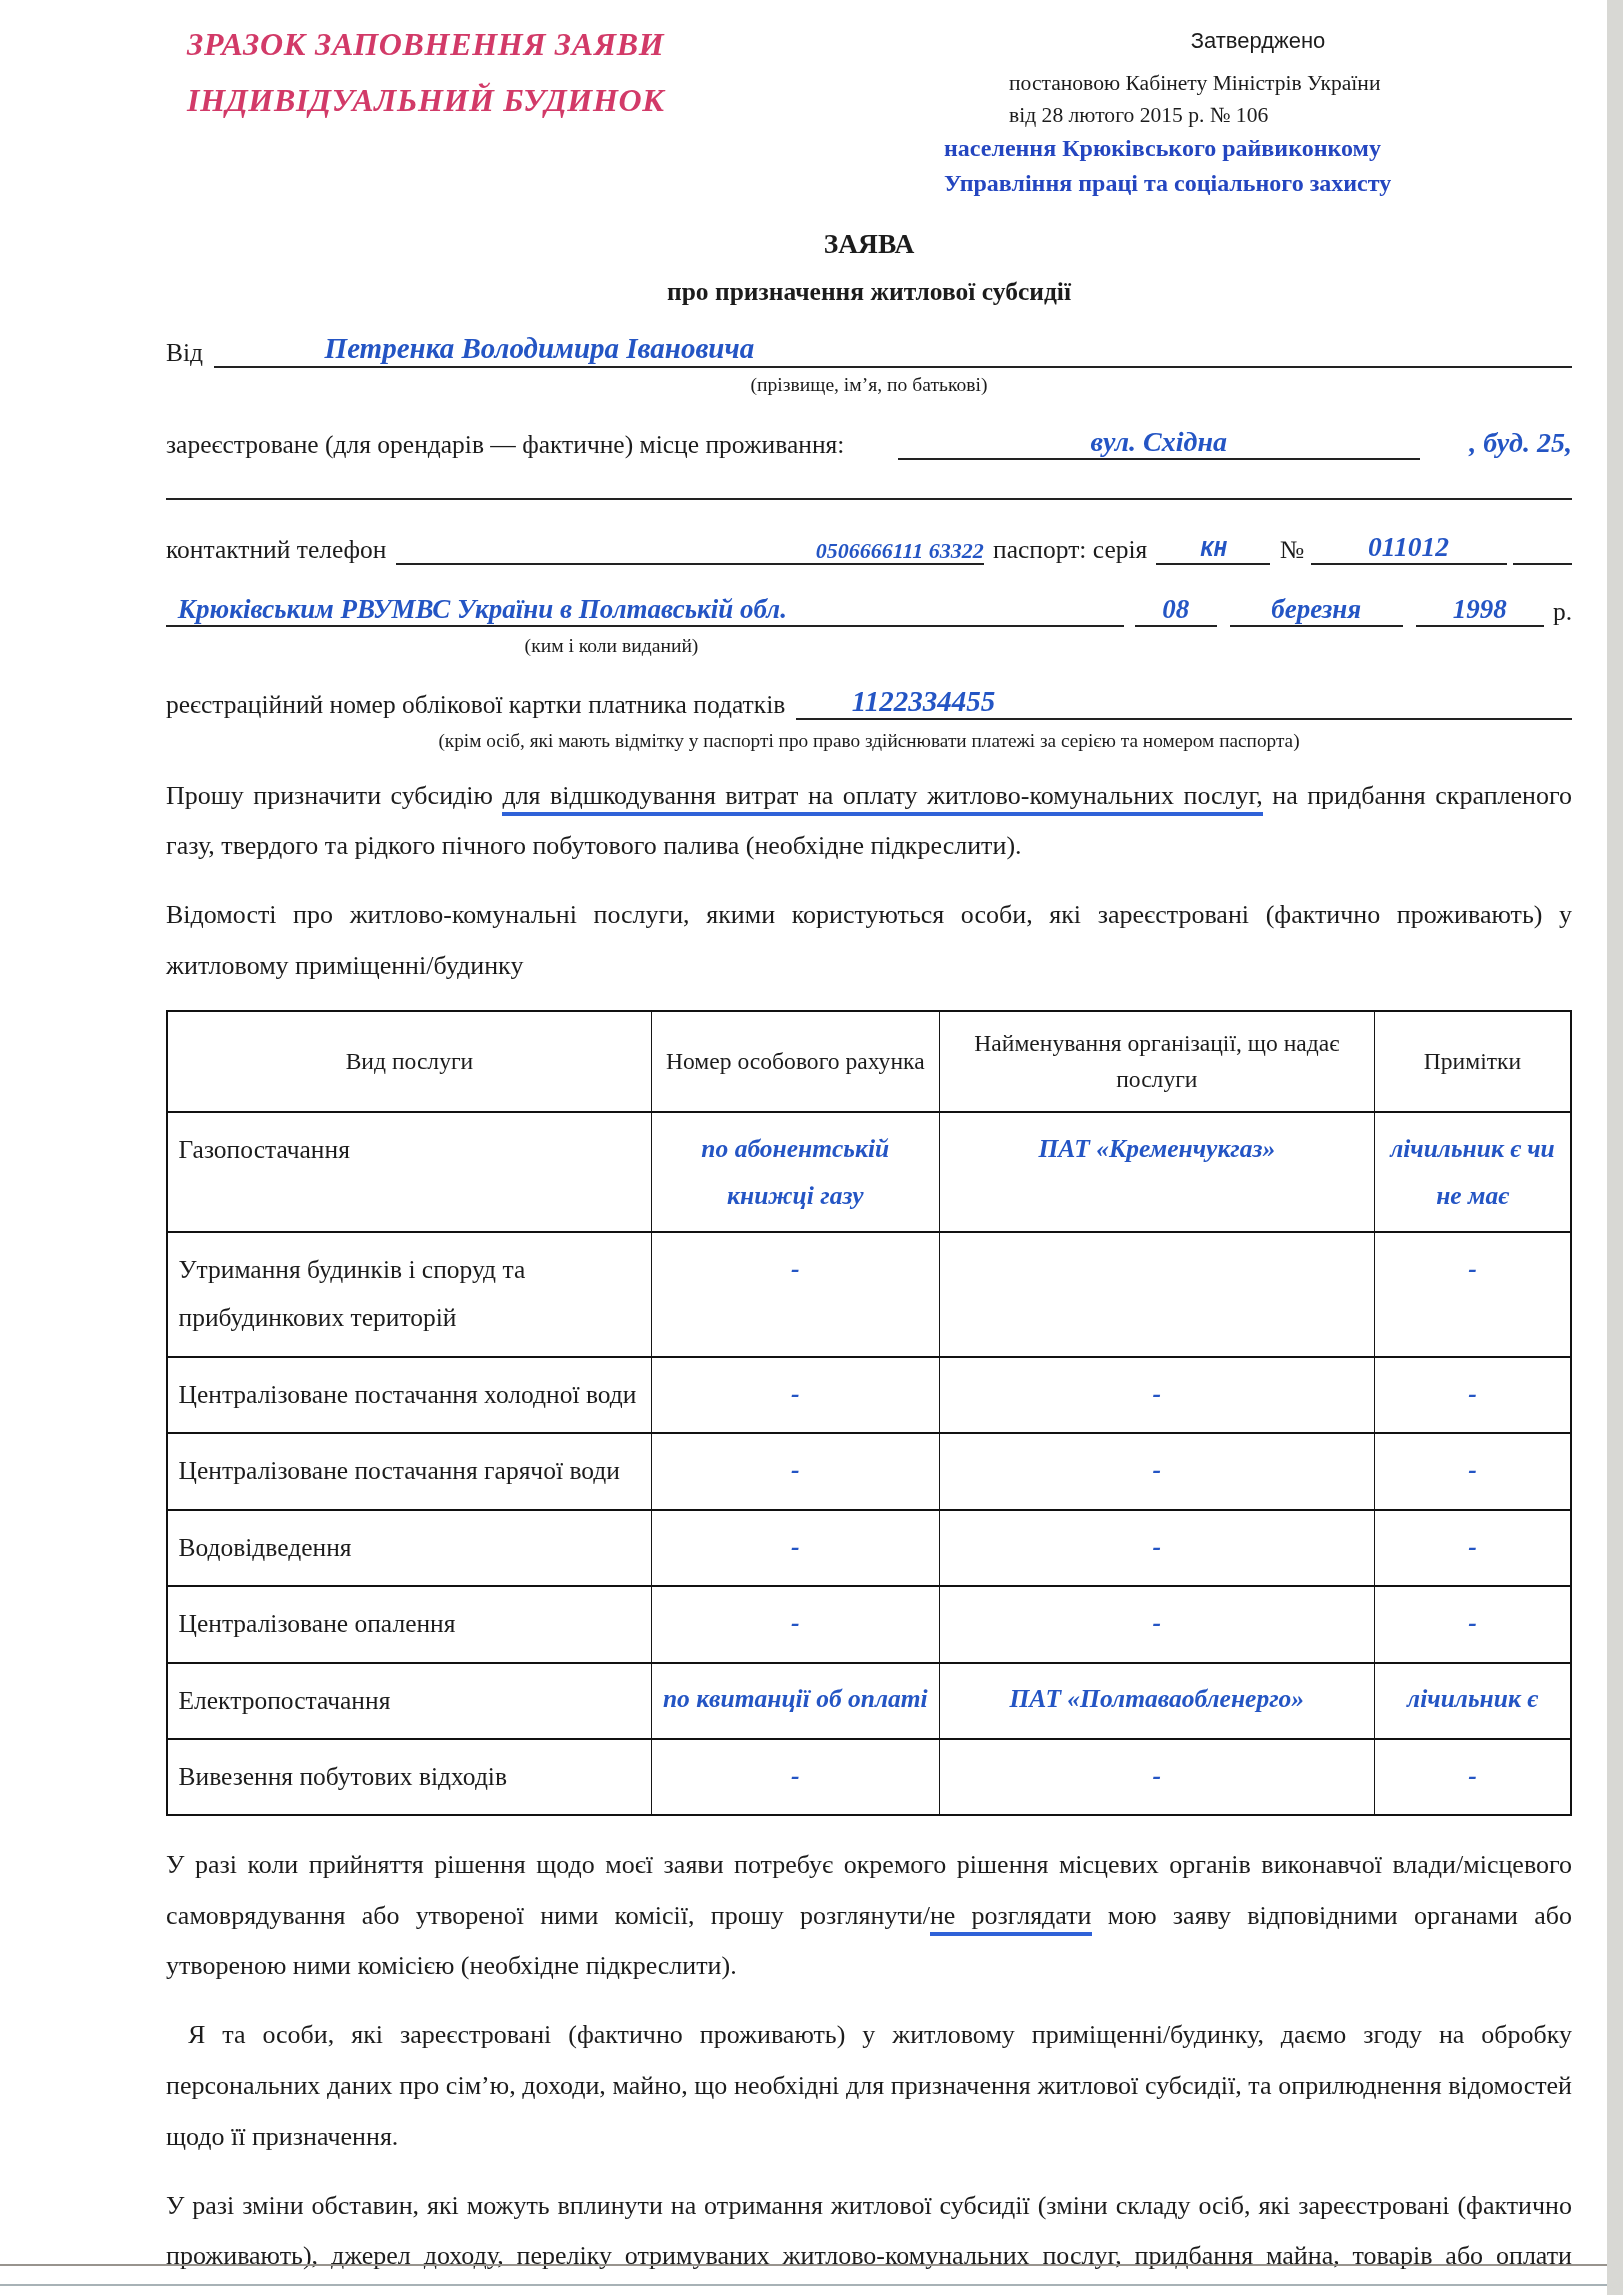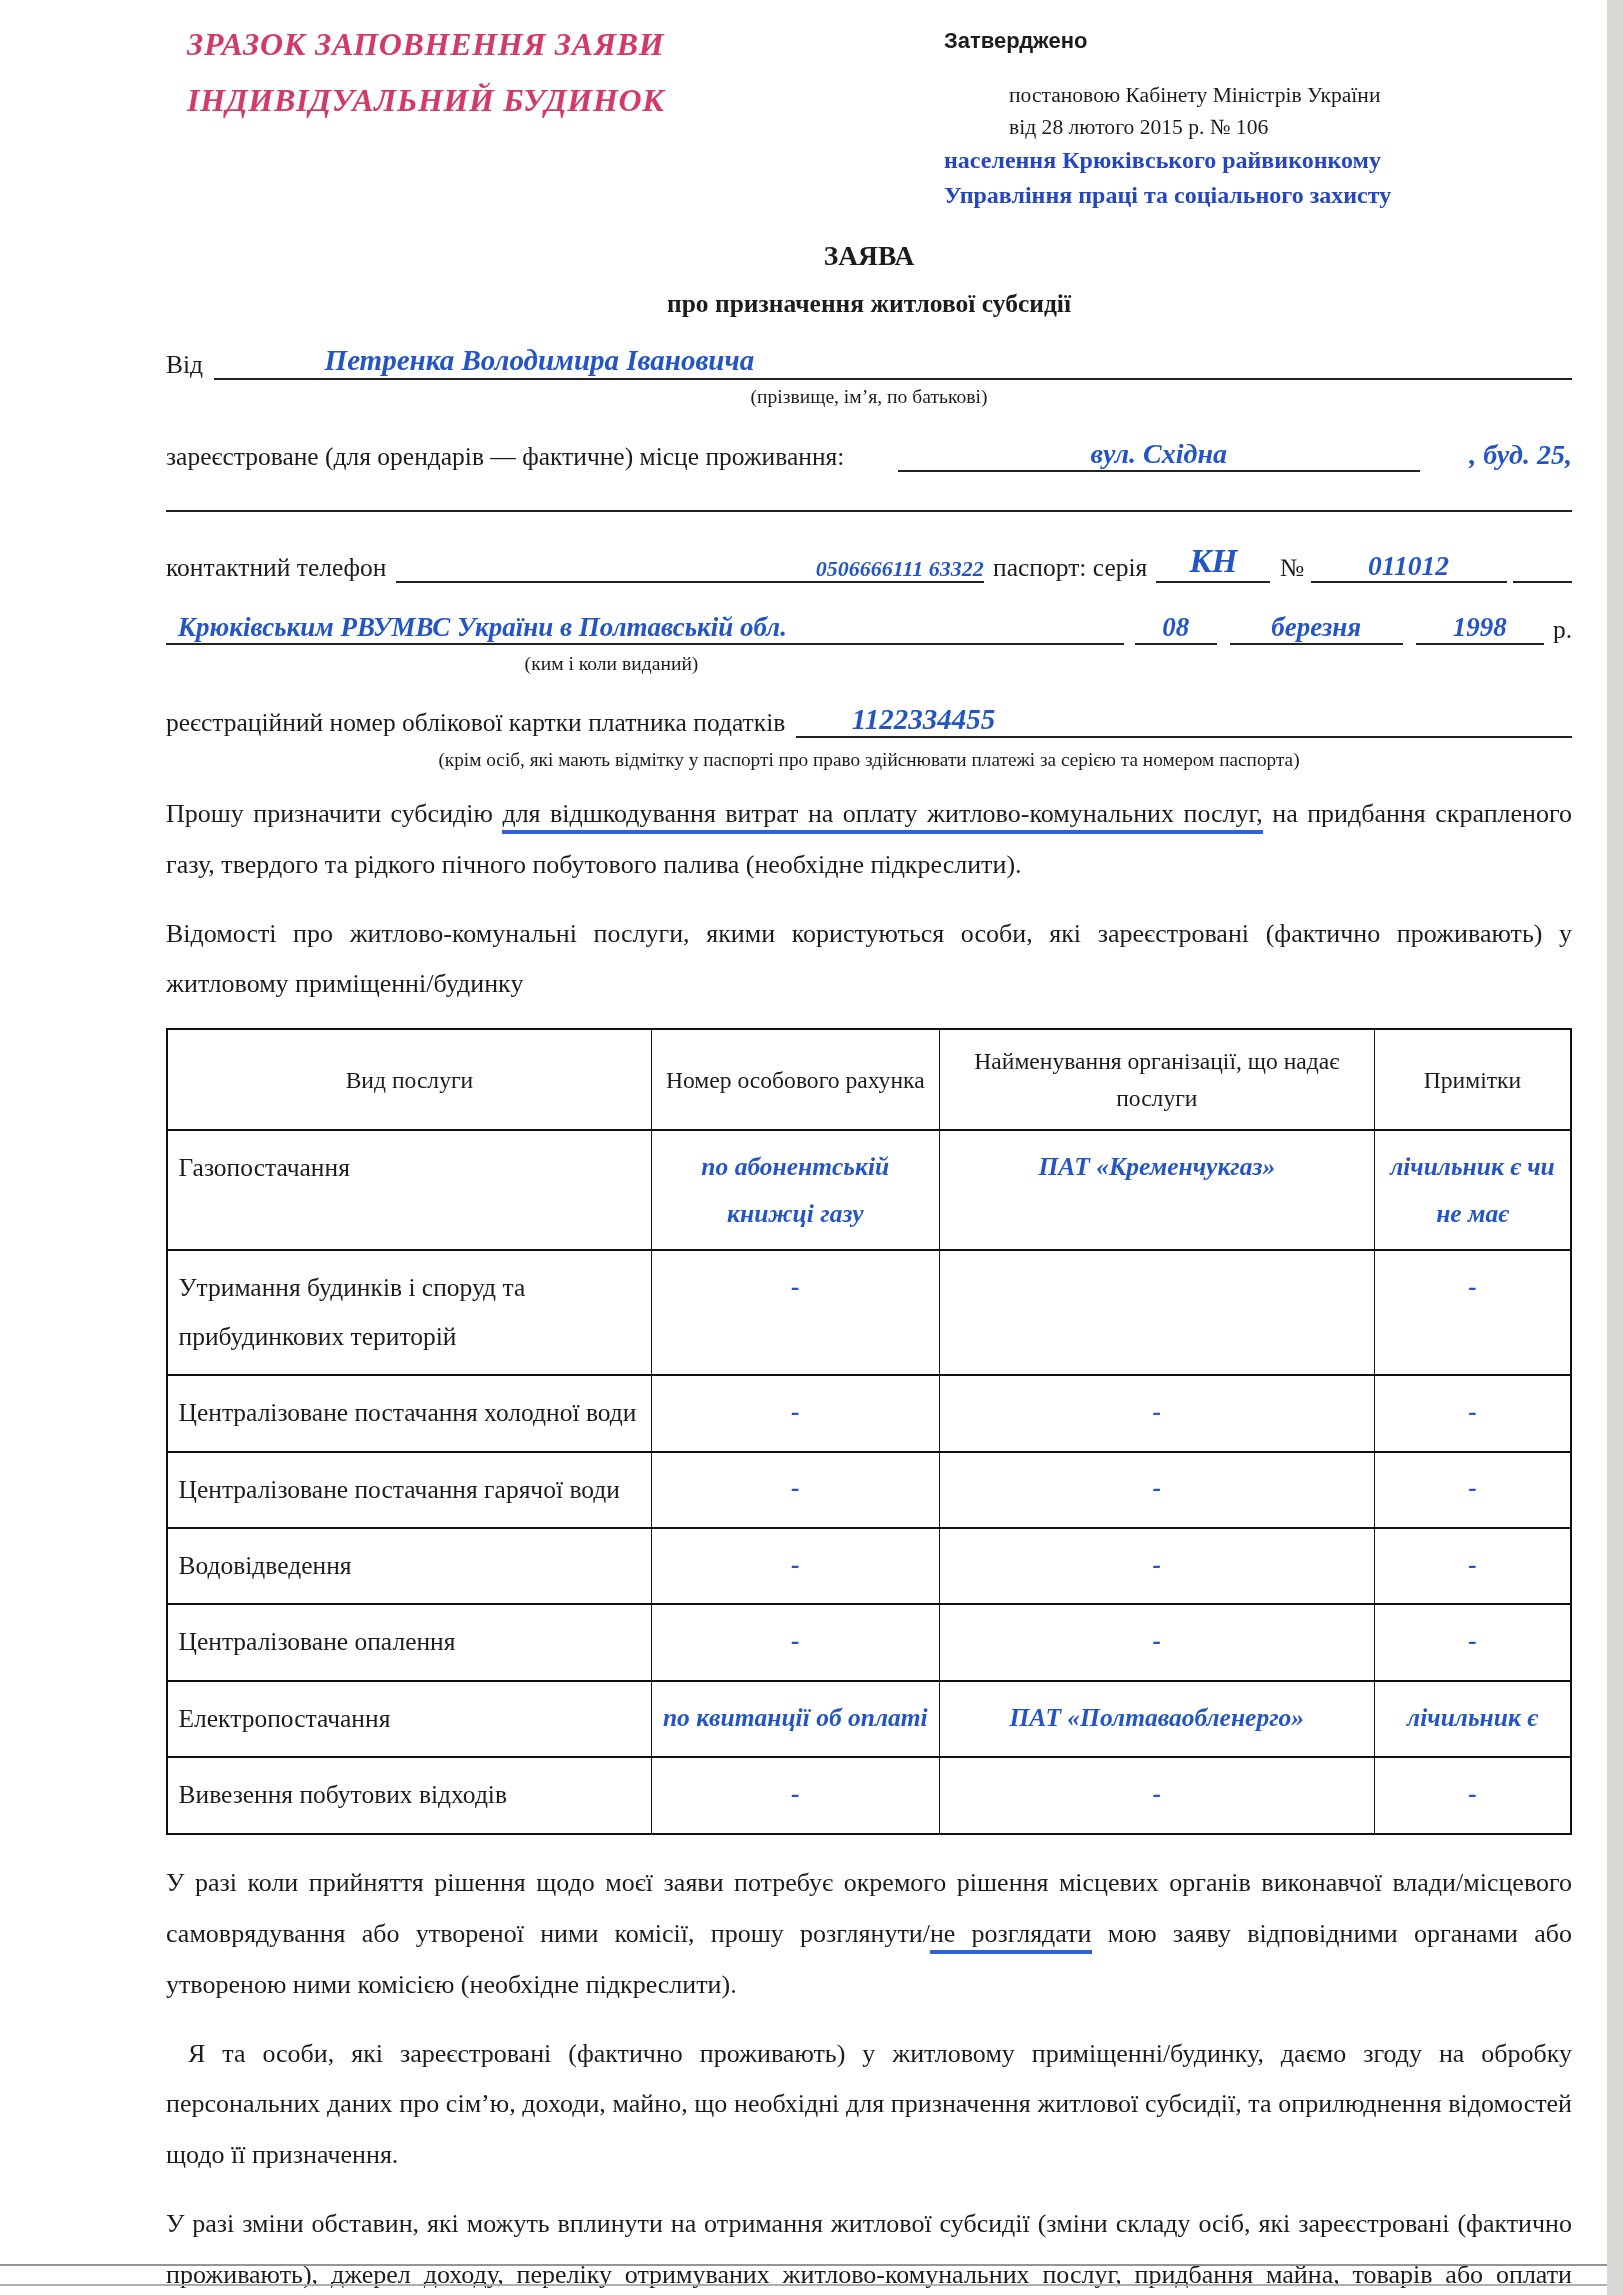--- a/index.html
+++ b/index.html
@@ -10,21 +10,21 @@
     font-family:"Liberation Serif", serif;
     color:#1c1c1c;
     overflow:hidden;
   }
   .content{position:absolute;left:166px;top:0;width:1406px;}
 
   
   .header{display:flex;justify-content:space-between;align-items:flex-start;margin-top:15.7px;}
   .sample{margin-left:21px;color:#d23a68;font-style:italic;font-weight:bold;font-size:32px;line-height:1.75;letter-spacing:0.7px;}
   .approved{width:628px;font-size:21.6px;line-height:1.5;margin-top:7.9px;}
-  .approved-title{font-weight:bold;font-size:22px;font-family:"Liberation Sans",sans-serif;margin-bottom:22px;}
+  .approved-title{font-weight:normal;text-align:center;font-size:22px;font-family:"Liberation Sans",sans-serif;margin-bottom:10px;}
   .approved-l{padding-left:65px;}
   .approved-org{color:#2446c0;font-weight:bold;font-size:24px;line-height:1.45;}
 
   
   .doc-title{text-align:center;font-weight:bold;font-size:27.5px;margin-top:27.5px;}
   .doc-subtitle{text-align:center;font-weight:bold;font-size:25.5px;margin-top:17px;}
 
   
   .hw{color:#2455c4;font-weight:bold;font-style:italic;}
   .caption{font-size:19.6px;text-align:center;margin-top:6.5px;}
@@ -36,21 +36,21 @@
 
   .addr-row{margin-top:30px;gap:44px;}
   .addr-fill{flex:1;margin-left:9.2px;text-align:center;font-size:28px;line-height:1.15;}
   .addr-house{font-size:28px;padding-left:5.2px;padding-bottom:1.3px;}
 
   .empty-line{height:38px;border-bottom:2px solid #222;}
 
   .phone-row{margin-top:31px;}
   .phone-fill{flex:1.35;margin:0 9.2px;text-align:right;font-size:22px;line-height:1.15;}
   .passport-label{white-space:nowrap;}
-  .series-fill{width:114px;margin:0 9.2px;text-align:center;font-size:33px;line-height:1.15;}
+  .series-fill{width:114px;margin:0 9.2px;text-align:center;font-size:22px;line-height:1.15;font-family:Liberation Mono, monospace;}
   .num-fill{width:196px;margin:0 6.5px;text-align:center;font-size:27.5px;line-height:1.15;}
   .tail-fill{width:59px;}
 
   .issued-row{margin-top:27.5px;}
   .issued-fill{flex:1;padding-left:11.8px;font-size:27px;line-height:1.2;}
   .day-fill{width:82px;margin-left:10.5px;text-align:center;font-size:27px;line-height:1.2;}
   .month-fill{width:173px;margin-left:13px;text-align:center;font-size:27px;line-height:1.2;}
   .year-fill{width:128px;margin:0 9.2px 0 13px;text-align:center;font-size:27px;line-height:1.2;}
   .issued-caption{width:419px;margin-left:236px;text-align:center;font-size:19.6px;margin-top:7.9px;}
 

